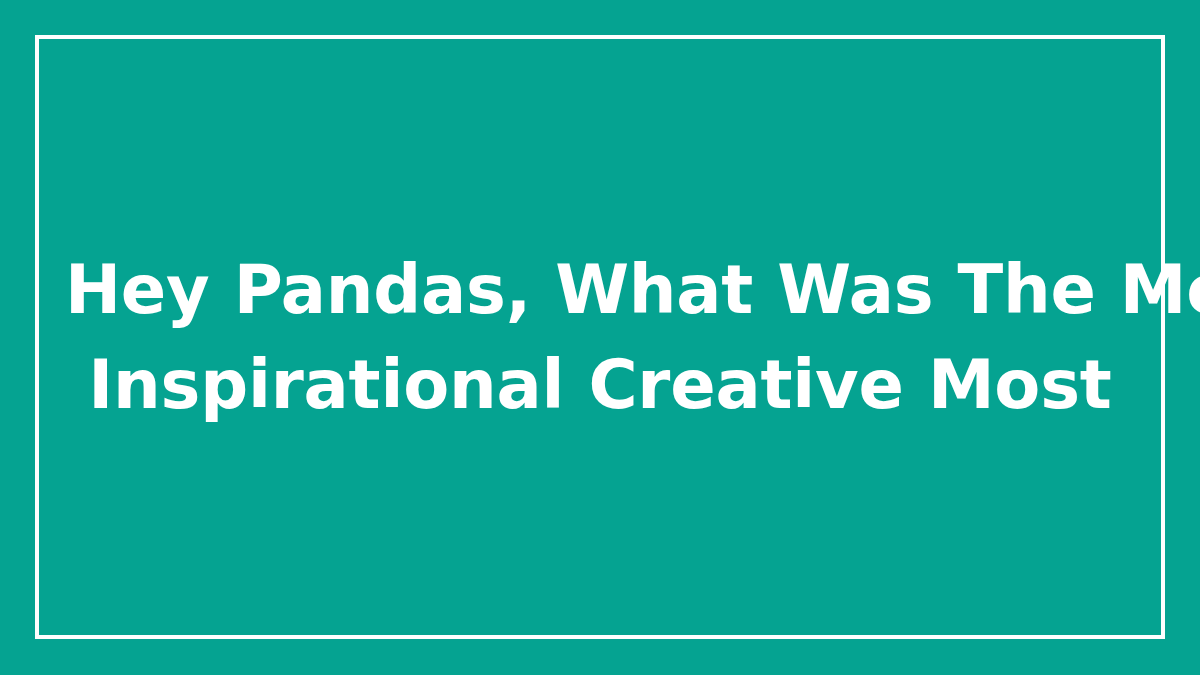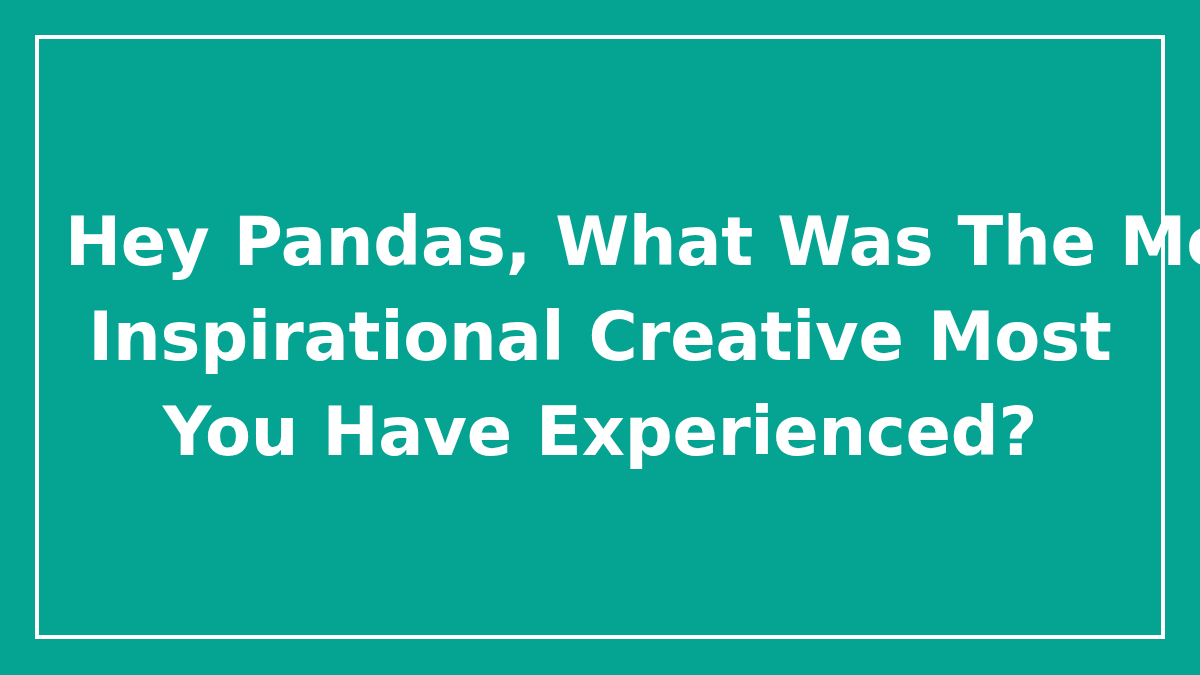--- a/index.html
+++ b/index.html
@@ -68,17 +68,16 @@
 <body>
 
 <div class="canvas">
 
   <div class="frame"></div>
 
   <div class="title-block">
     <h1 class="title">
       <span class="line">Hey Pandas, What Was The Most</span>
       <span class="line">Inspirational Creative Most</span>
-      <span class="line">You Have Experienced?</span>
     </h1>
   </div>
 
 </div>
 
 </body></html>

